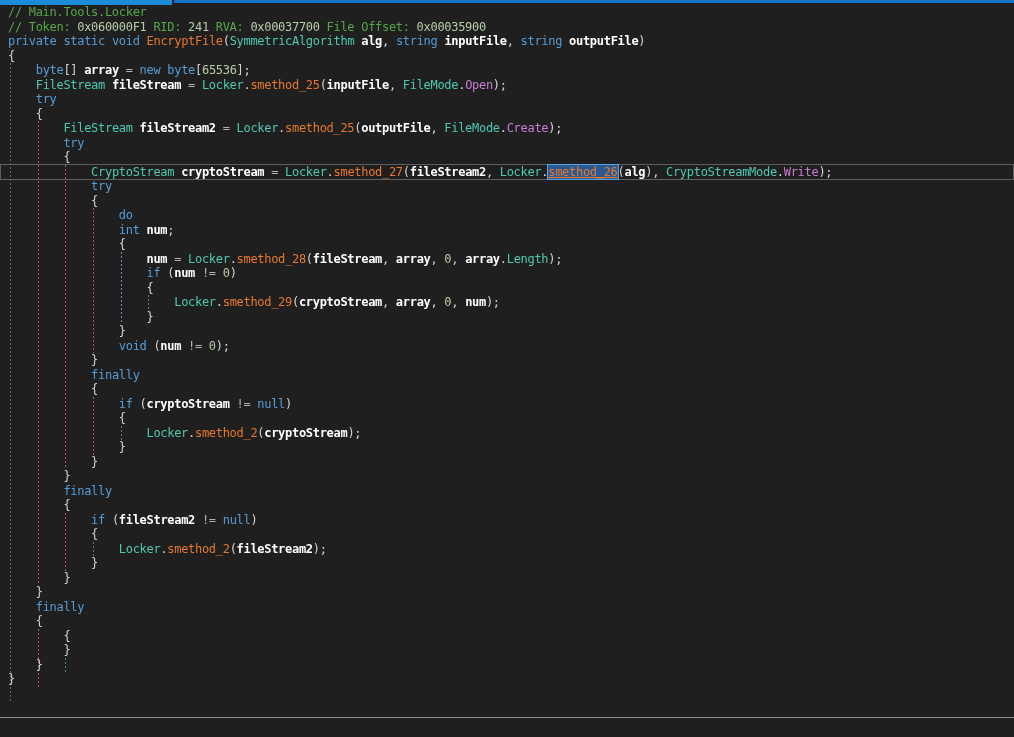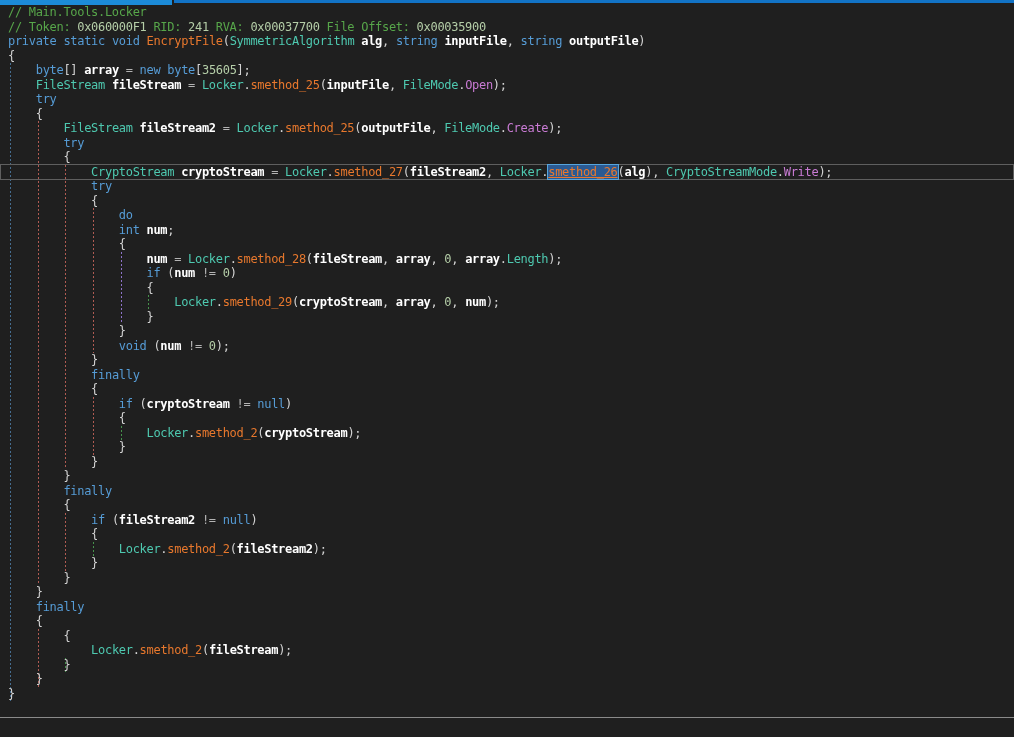--- a/index.html
+++ b/index.html
@@ -82,21 +82,21 @@
         <div class="guide loop" style="left: 121px; top: 251.5px; height: 72.5px;"></div>
         <div class="guide cond" style="left: 121px; top: 425.5px; height: 14.5px;"></div>
         <div class="guide cond" style="left: 148px; top: 295px; height: 14.5px;"></div>
       </div>
     <div class="current-line-box" style="top: 163.5px; height: 16.5px;"></div>
     <div class="code">
         <div class="line"><span class="tk-c">// Main.Tools.Locker</span></div>
         <div class="line"><span class="tk-c">// Token: </span><span class="tk-n">0x060000F1</span><span class="tk-c"> RID: </span><span class="tk-n">241</span><span class="tk-c"> RVA: </span><span class="tk-n">0x00037700</span><span class="tk-c"> File Offset: </span><span class="tk-n">0x00035900</span></div>
         <div class="line"><span class="tk-k">private</span><span class="tk-p"> </span><span class="tk-k">static</span><span class="tk-p"> </span><span class="tk-k">void</span><span class="tk-p"> </span><span class="tk-m">EncryptFile</span><span class="tk-p">(</span><span class="tk-t">SymmetricAlgorithm</span><span class="tk-p"> </span><span class="tk-v">alg</span><span class="tk-p">, </span><span class="tk-k">string</span><span class="tk-p"> </span><span class="tk-v">inputFile</span><span class="tk-p">, </span><span class="tk-k">string</span><span class="tk-p"> </span><span class="tk-v">outputFile</span><span class="tk-p">)</span></div>
         <div class="line"><span class="tk-p">{</span></div>
-        <div class="line"><span class="tk-p">    </span><span class="tk-k">byte</span><span class="tk-p">[] </span><span class="tk-v">array</span><span class="tk-o"> = </span><span class="tk-k">new</span><span class="tk-p"> </span><span class="tk-k">byte</span><span class="tk-p">[</span><span class="tk-n">35605</span><span class="tk-p">];</span></div>
+        <div class="line"><span class="tk-p">    </span><span class="tk-k">byte</span><span class="tk-p">[] </span><span class="tk-v">array</span><span class="tk-o"> = </span><span class="tk-k">new</span><span class="tk-p"> </span><span class="tk-k">byte</span><span class="tk-p">[</span><span class="tk-n">65536</span><span class="tk-p">];</span></div>
         <div class="line"><span class="tk-p">    </span><span class="tk-t">FileStream</span><span class="tk-p"> </span><span class="tk-v">fileStream</span><span class="tk-o"> = </span><span class="tk-t">Locker</span><span class="tk-p">.</span><span class="tk-m">smethod_25</span><span class="tk-p">(</span><span class="tk-v">inputFile</span><span class="tk-p">, </span><span class="tk-t">FileMode</span><span class="tk-p">.</span><span class="tk-e">Open</span><span class="tk-p">);</span></div>
         <div class="line"><span class="tk-p">    </span><span class="tk-k">try</span></div>
         <div class="line"><span class="tk-p">    {</span></div>
         <div class="line"><span class="tk-p">        </span><span class="tk-t">FileStream</span><span class="tk-p"> </span><span class="tk-v">fileStream2</span><span class="tk-o"> = </span><span class="tk-t">Locker</span><span class="tk-p">.</span><span class="tk-m">smethod_25</span><span class="tk-p">(</span><span class="tk-v">outputFile</span><span class="tk-p">, </span><span class="tk-t">FileMode</span><span class="tk-p">.</span><span class="tk-e">Create</span><span class="tk-p">);</span></div>
         <div class="line"><span class="tk-p">        </span><span class="tk-k">try</span></div>
         <div class="line"><span class="tk-p">        {</span></div>
         <div class="line"><span class="tk-p">            </span><span class="tk-t">CryptoStream</span><span class="tk-p"> </span><span class="tk-v">cryptoStream</span><span class="tk-o"> = </span><span class="tk-t">Locker</span><span class="tk-p">.</span><span class="tk-m">smethod_27</span><span class="tk-p">(</span><span class="tk-v">fileStream2</span><span class="tk-p">, </span><span class="tk-t">Locker</span><span class="tk-p">.</span><span class="tk-s">smethod_26</span><span class="tk-p">(</span><span class="tk-v">alg</span><span class="tk-p">), </span><span class="tk-t">CryptoStreamMode</span><span class="tk-p">.</span><span class="tk-e">Write</span><span class="tk-p">);</span></div>
         <div class="line"><span class="tk-p">            </span><span class="tk-k">try</span></div>
         <div class="line"><span class="tk-p">            {</span></div>
         <div class="line"><span class="tk-p">                </span><span class="tk-k">do</span></div>
@@ -122,21 +122,20 @@
         <div class="line"><span class="tk-p">        {</span></div>
         <div class="line"><span class="tk-p">            </span><span class="tk-k">if</span><span class="tk-p"> (</span><span class="tk-v">fileStream2</span><span class="tk-o"> != </span><span class="tk-k">null</span><span class="tk-p">)</span></div>
         <div class="line"><span class="tk-p">            {</span></div>
         <div class="line"><span class="tk-p">                </span><span class="tk-t">Locker</span><span class="tk-p">.</span><span class="tk-m">smethod_2</span><span class="tk-p">(</span><span class="tk-v">fileStream2</span><span class="tk-p">);</span></div>
         <div class="line"><span class="tk-p">            }</span></div>
         <div class="line"><span class="tk-p">        }</span></div>
         <div class="line"><span class="tk-p">    }</span></div>
         <div class="line"><span class="tk-p">    </span><span class="tk-k">finally</span></div>
         <div class="line"><span class="tk-p">    {</span></div>
         <div class="line"><span class="tk-p">        {</span></div>
-        <div class="line"><span class="tk-p">            </span><span class="tk-t">Locker</span><span class="tk-p">.</span><span class="tk-m">smethod_2</span><span class="tk-p">(</span><span class="tk-v">fileStream</span><span class="tk-p">);</span></div>
         <div class="line"><span class="tk-p">        }</span></div>
         <div class="line"><span class="tk-p">    }</span></div>
         <div class="line"><span class="tk-p">}</span></div>
       </div>
     <div class="member-separator" style="top: 716.5px;"></div>
   </div>
   <div class="tab-strip">
     <div class="tab-active-edge"></div>
     <div class="tab-strip-line"></div>
   </div>

